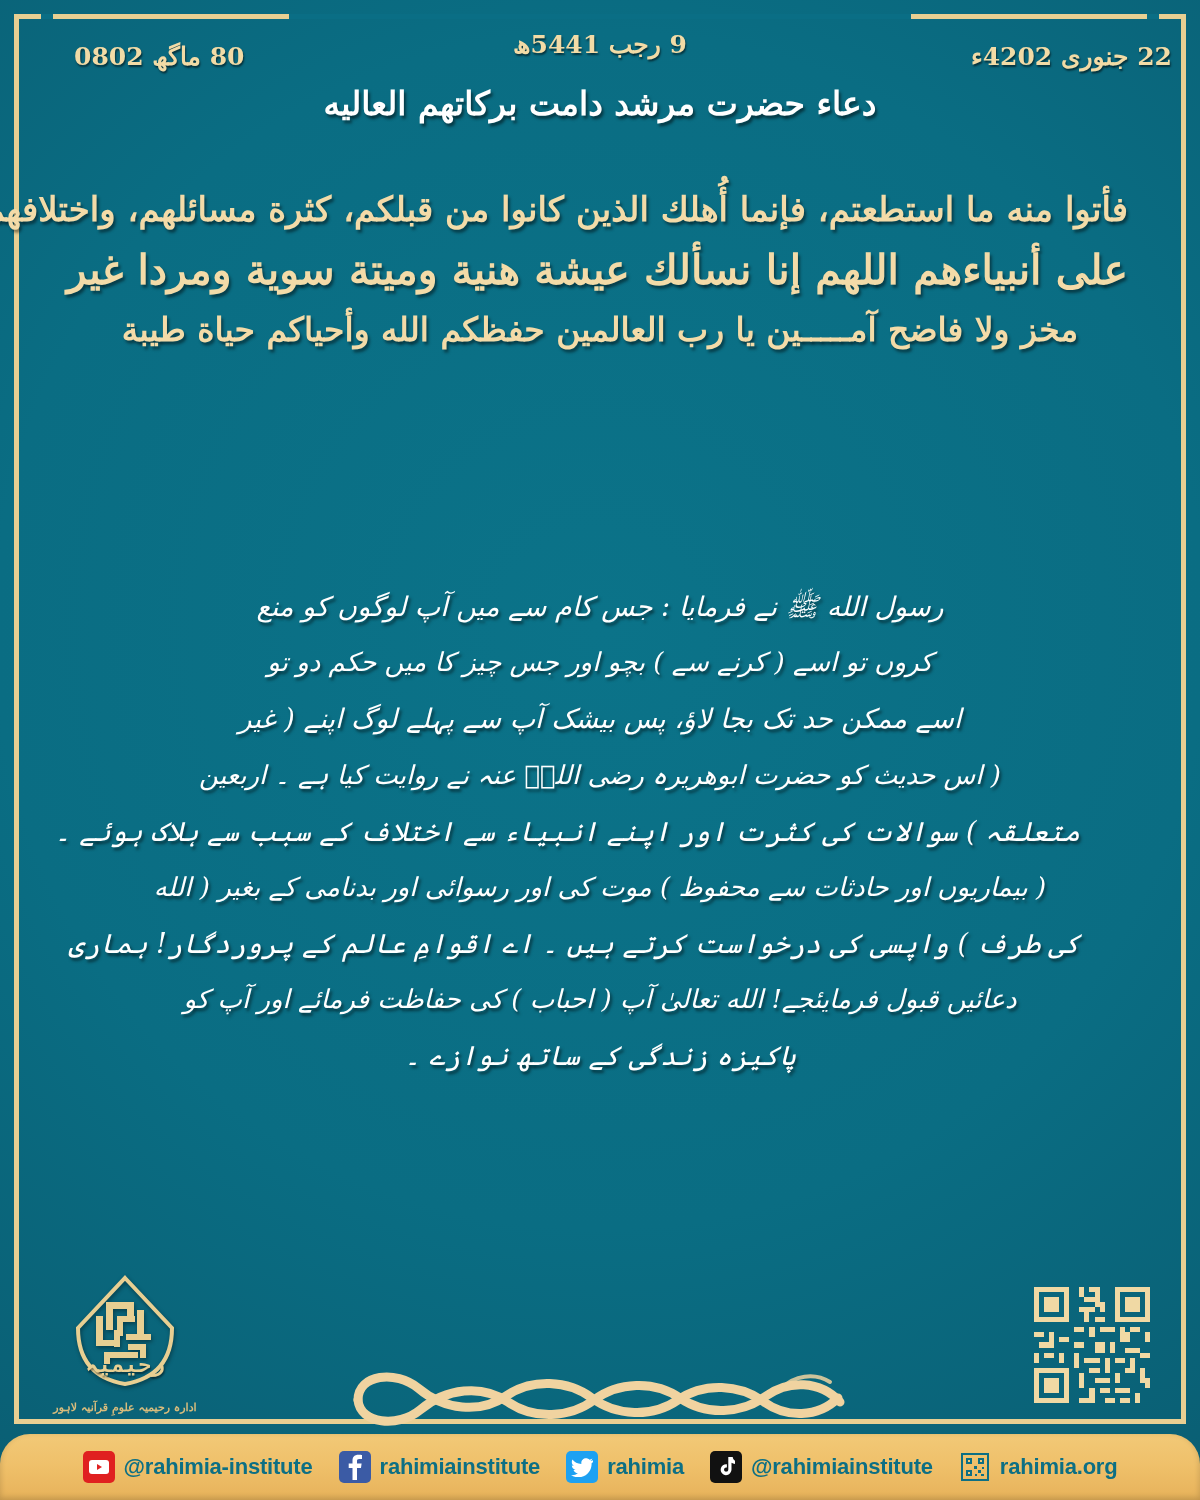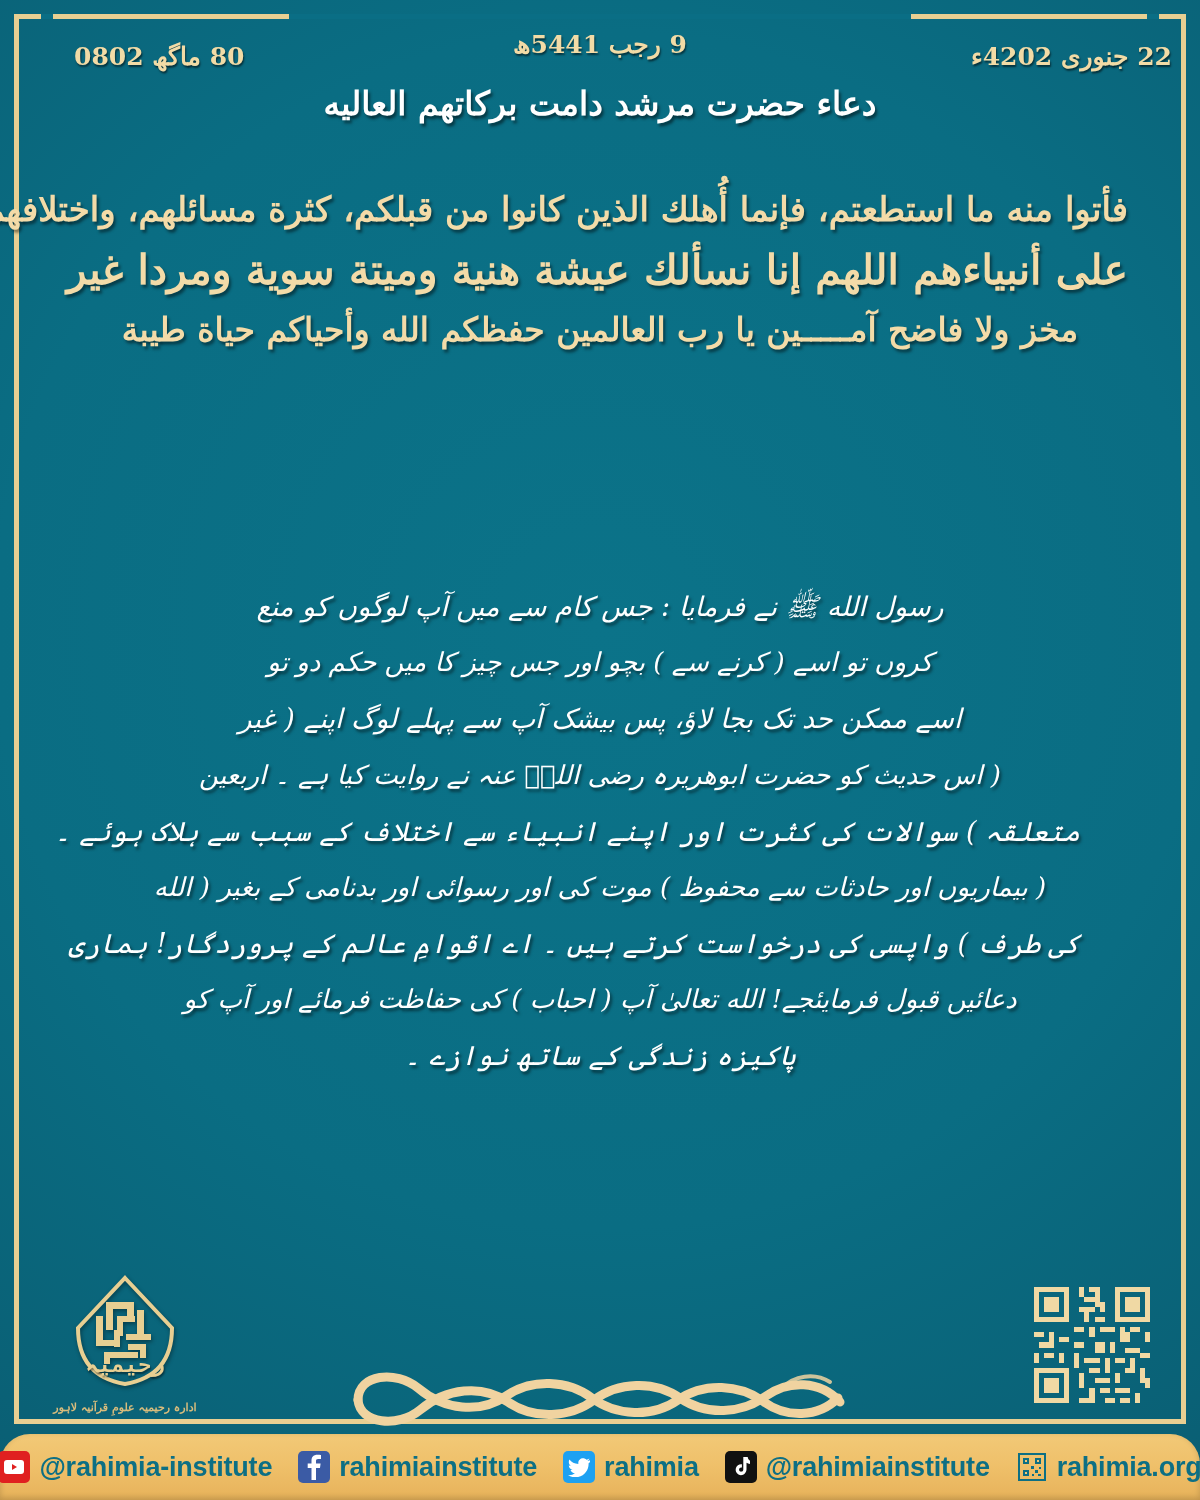--- a/index.html
+++ b/index.html
@@ -141,21 +141,21 @@
     position:absolute; left:0; right:0; bottom:0; height:66px;
     background:linear-gradient(180deg,#f2c977 0%, #efc06a 48%, #e7b25a 100%);
     border-top-left-radius:30px; border-top-right-radius:30px;
     display:flex; align-items:center; justify-content:center;
     gap:26px;
     box-shadow:0 -2px 6px rgba(0,0,0,.18) inset;
   }
   .soc { display:flex; align-items:center; gap:9px; }
   .soc .lbl {
     font-family:"Liberation Sans", sans-serif;
-    font-size:27px; font-weight:700;
+    font-size:22px; font-weight:700;
     color:#0d6f84; white-space:nowrap;
     letter-spacing:-0.2px;
   }
   .ic { width:32px; height:32px; border-radius:5px;
         display:flex; align-items:center; justify-content:center;
         flex:0 0 32px; }
   .ic svg { display:block; }
   .ic.yt { background:#e02020; }
   .ic.fb { background:#3b5ba5; }
   .ic.tw { background:#1da1f2; }

